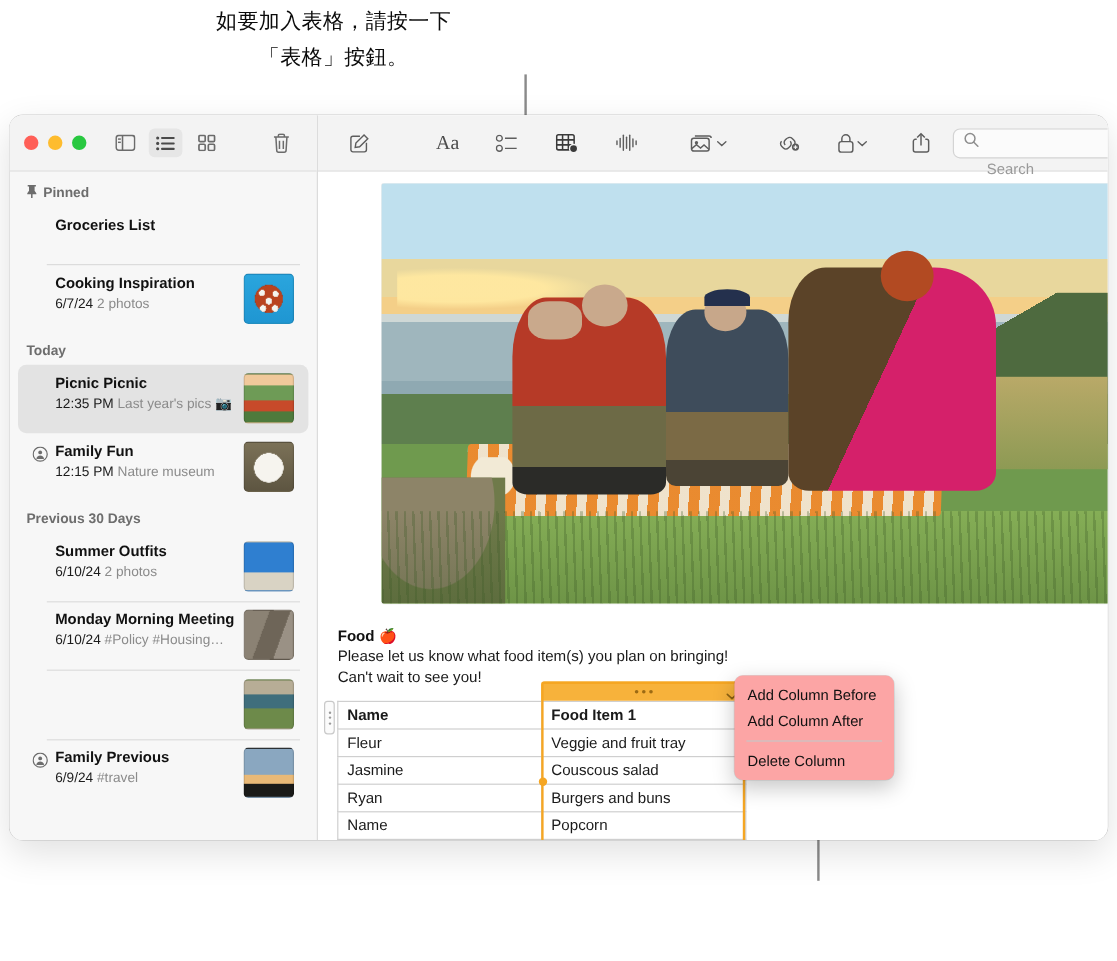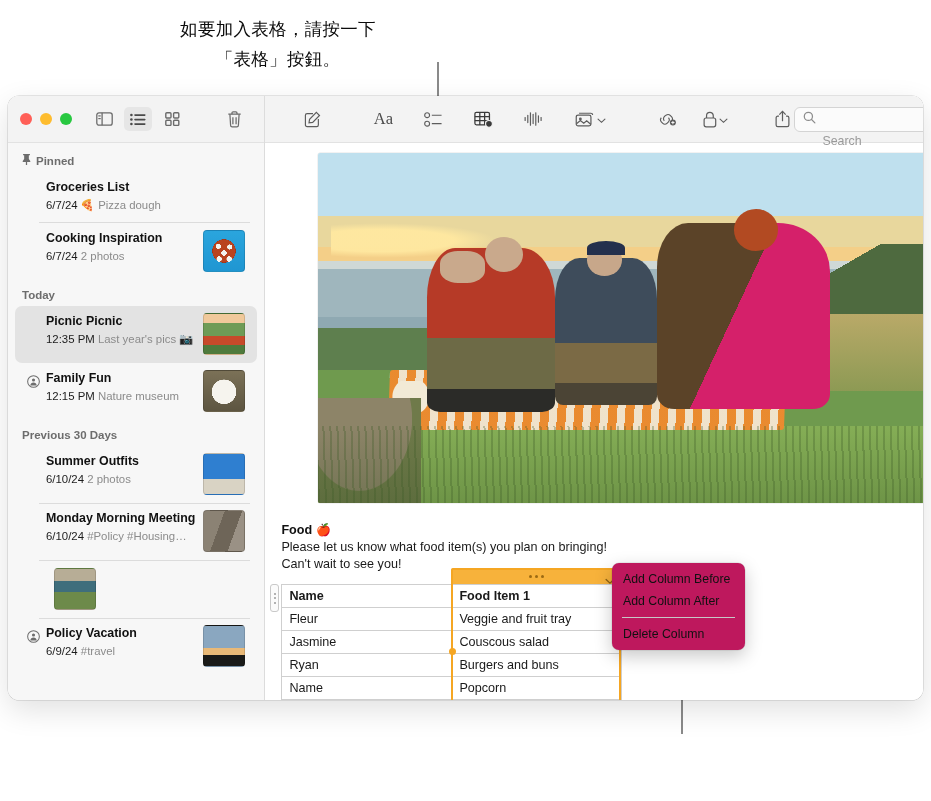--- a/index.html
+++ b/index.html
@@ -15,21 +15,21 @@
   .callout {
     position: absolute;
     font-family: "Liberation Sans", "DejaVu Sans", sans-serif;
     font-size: 17.5px;
     line-height: 30px;
     color: #0b0b0b;
     text-align: center;
     white-space: pre-line;
     letter-spacing: 0.3px;
   }
-  #callout-top { left: 92px; top: 14px; width: 372px; }
+  #callout-top { left: 92px; top: 2px; width: 372px; }
   #callout-bottom { left: 182px; top: 729px; width: 528px; }
 
   .leader {
     position: absolute;
     width: 2px;
     background: #8a8a8a;
   }
   #leader-top { left: 437px; top: 62px; height: 48px; }
   #leader-bottom { left: 681px; top: 634px; height: 100px; }
 
@@ -87,20 +87,21 @@
   }
   .pin-icon { color: #6d6d6d; display:block; }
 
   .note-row {
     position: relative;
     display: flex; align-items: flex-start;
     padding: 7px 12px 8px 31px;
     margin: 0 7px;
     border-radius: 7px;
     min-height: 47px;
+    justify-content: flex-end;
   }
   .note-row.selected { background: #e3e3e3; }
   .note-text { flex: 1; min-width: 0; }
   .note-title {
     font-size: 12.4px; font-weight: 700; color: #111;
     white-space: nowrap; overflow: hidden; text-overflow: ellipsis;
     line-height: 17px;
   }
   .note-meta {
     font-size: 11.4px; color: #8b8b8b;
@@ -153,21 +154,21 @@
     height: 47px; flex: none;
     background: #f3f3f3;
     border-bottom: 0.5px solid #e2e2e2;
     display: flex; align-items: center;
     padding: 0 14px 0 10px;
     gap: 4px;
     color: #5d5d5d;
   }
   .dbtn {
     height: 26px; min-width: 30px;
-    display:flex; align-items:center; justify-content:flex-end;
+    display:flex; align-items:center; justify-content:flex-start;
     border-radius: 5px; color:#5d5d5d;
     position: relative;
   }
   .gap-24 { width: 24px; }
   .gap-12 { width: 12px; }
   .gap-36 { width: 34px; }
   .aa-label { font-size: 16.5px; color:#4c4c4c; font-family:"Liberation Serif", serif; letter-spacing:0.2px; }
   .chev { margin-left: 2px; }
 
   #search-box {
@@ -303,21 +304,21 @@
     position:absolute; left: 168px; top: 64px;
     width: 7px; height: 7px; border-radius: 50%;
     background: #f5a623;
   }
 
   
   #ctx-menu {
     position: absolute;
     left: 612px; top: 563px;
     width: 133px;
-    background: #be185d;
+    background: #fca5a5;
     border-radius: 7px;
     box-shadow: 0 0 0 0.5px rgba(0,0,0,0.12), 0 6px 18px rgba(0,0,0,0.22);
     padding: 5px 0 5px 0;
     z-index: 40;
   }
   .ctx-item {
     font-size: 12.3px; color:#111;
     padding: 3px 10px 3px 11px;
     line-height: 16px;
     white-space: nowrap;
@@ -388,21 +389,20 @@
       <div id="notes-scroll">
           <div class="group-header">
             <span class="pin-icon"><svg width="9" height="11" viewBox="0 0 10 12" fill="currentColor">
                 <path d="M1.2 0h7.6v1.4H7.6v4.1l1.6 2.1v1.1H5.7V12H4.3V8.7H0.8V7.6l1.6-2.1V1.4H1.2z"></path>
               </svg></span>
             <span>Pinned</span>
           </div>
           <div class="note-row">
             <div class="note-text">
               <div class="note-title">Groceries List</div>
-              <div class="note-meta"><span class="date">6/7/24</span><span>  🍕 Pizza dough</span></div>
             </div>
           </div>
           <div class="note-sep"></div>
           <div class="note-row">
             <div class="note-text">
               <div class="note-title">Cooking Inspiration</div>
               <div class="note-meta"><span class="date">6/7/24</span><span>  2 photos</span></div>
             </div>
             <div class="thumb th-pizza"></div>
           </div>
@@ -451,21 +451,21 @@
             <div class="thumb th-hike"></div>
           </div>
           <div class="note-sep"></div>
           <div class="note-row">
             <span class="shared-icon"><svg width="13" height="13" viewBox="0 0 14 14" fill="none" stroke="#6d6d6d" stroke-width="1.1">
                 <circle cx="7" cy="7" r="6.3"></circle>
                 <circle cx="7" cy="5.4" r="1.7" fill="#6d6d6d" stroke="none"></circle>
                 <path d="M3.6 11.2c0-2 1.6-3.1 3.4-3.1s3.4 1.1 3.4 3.1" fill="#6d6d6d" stroke="none"></path>
               </svg></span>
             <div class="note-text">
-              <div class="note-title">Policy Vacation</div>
+              <div class="note-title">Family Previous</div>
               <div class="note-meta"><span class="date">6/9/24</span><span>  #travel</span></div>
             </div>
             <div class="thumb th-vacation"></div>
           </div>
         </div>
     </div>
 
     <div id="detail">
 
       <div id="detail-toolbar">

